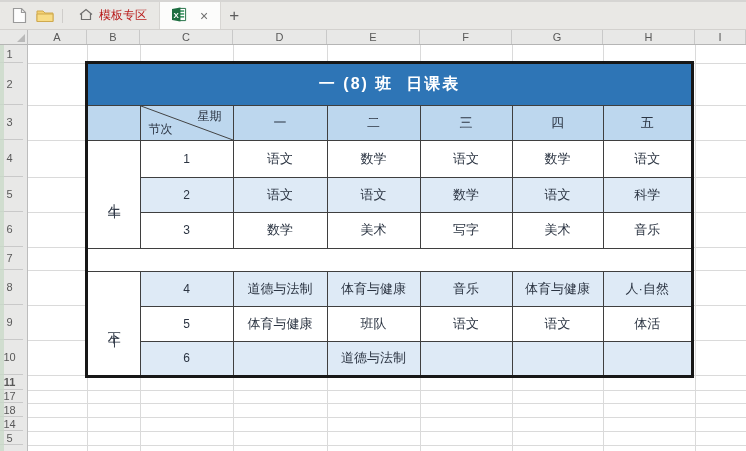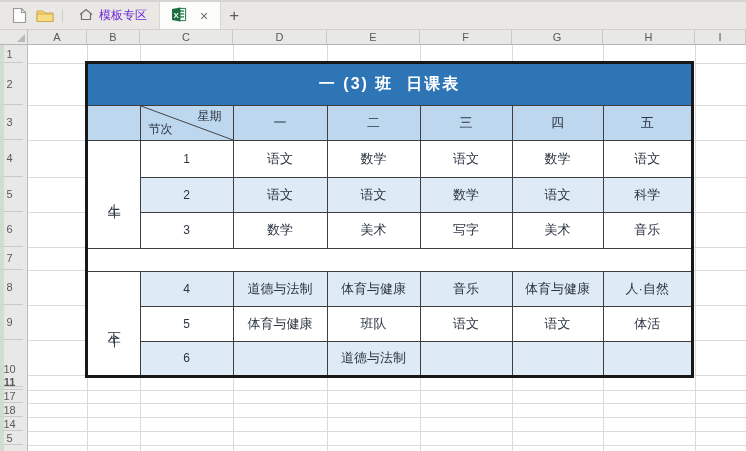--- a/index.html
+++ b/index.html
@@ -7,21 +7,21 @@
   body { font-family:"Liberation Sans","DejaVu Sans",sans-serif; background:#fff; }
   .app { position:relative; width:746px; height:451px; background:#fff; }
 
   
   .tabbar { position:absolute; left:0; top:0; width:746px; height:30px;
             background:#e9e8e5; border-top:2px solid #d6d5d3; border-bottom:1px solid #d3d1ce;
             display:flex; align-items:stretch; }
   .tb-icon { width:26px; display:flex; align-items:center; justify-content:center; cursor:pointer; }
   .tb-icon:first-child { margin-left:6px; }
   .vsep { width:1px; height:14px; background:#cfcdca; align-self:center; margin:0 4px; }
-  .tab { display:flex; align-items:center; gap:6px; padding:0 12px; font-size:12px; color:#6d28d9; cursor:pointer; }
+  .tab { display:flex; align-items:center; gap:6px; padding:0 12px; font-size:12px; color:#b91c1c; cursor:pointer; }
   .tab.active { background:#fcfcfb; border-left:1px solid #d8d6d3; border-right:1px solid #d8d6d3; color:#2a2a2a; }
   .tab .close { margin-left:7px; color:#707070; font-size:14px; line-height:1; }
   .plus { display:flex; align-items:center; justify-content:center; width:26px;
           font-size:17px; color:#5c5c5c; cursor:pointer; }
 
   
   .sheet { position:absolute; left:0; top:30px; width:746px; height:421px; background:#fff; }
   .corner { position:absolute; left:0; top:0; width:28px; height:15px; background:#e8e8e7;
             border-right:1px solid #bdbdbd; border-bottom:1px solid #b5b5b5; }
   .corner .tri { position:absolute; right:2px; bottom:2px; width:0; height:0;
@@ -123,21 +123,21 @@
     <div class="rowheads" id="rowheads">
         <div class="rh" style="top: 0px; height: 18px; padding-right: 4px; justify-content: center;">1</div>
         <div class="rh" style="top: 18px; height: 42px; padding-right: 4px; justify-content: center;">2</div>
         <div class="rh" style="top: 60px; height: 35px; padding-right: 4px; justify-content: center;">3</div>
         <div class="rh" style="top: 95px; height: 37px; padding-right: 4px; justify-content: center;">4</div>
         <div class="rh" style="top: 132px; height: 35px; padding-right: 4px; justify-content: center;">5</div>
         <div class="rh" style="top: 167px; height: 35px; padding-right: 4px; justify-content: center;">6</div>
         <div class="rh" style="top: 202px; height: 23px; padding-right: 4px; justify-content: center;">7</div>
         <div class="rh" style="top: 225px; height: 35px; padding-right: 4px; justify-content: center;">8</div>
         <div class="rh" style="top: 260px; height: 35px; padding-right: 4px; justify-content: center;">9</div>
-        <div class="rh" style="top: 307px; height: 35px; padding-right: 4px; justify-content: center;">10</div>
+        <div class="rh" style="top: 295px; height: 35px; padding-right: 4px; justify-content: center;">10</div>
         <div class="rh" style="top: 330px; height: 15px; padding-right: 4px; justify-content: center; font-weight: bold;">11</div>
         <div class="rh" style="top: 345px; height: 13px; padding-right: 4px; justify-content: center;">17</div>
         <div class="rh" style="top: 358px; height: 14px; padding-right: 4px; justify-content: center;">18</div>
         <div class="rh" style="top: 372px; height: 14px; padding-right: 4px; justify-content: center;">14</div>
         <div class="rh" style="top: 386px; height: 14px; padding-right: 4px; justify-content: center;">5</div>
       </div>
     <div class="green-edge"></div>
 
     <div class="cells" id="cells">
 
@@ -146,21 +146,21 @@
             <col style="width:53px">
             <col style="width:93px">
             <col style="width:94px">
             <col style="width:93px">
             <col style="width:92px">
             <col style="width:91px">
             <col style="width:89px">
           </colgroup>
         <tbody>
             <tr class="h42">
-          <td class="title" colspan="7">一 (3) 班  日课表</td>
+          <td class="title" colspan="7">一 (8) 班  日课表</td>
         </tr>
         <tr class="h35">
           <td class="hdr"></td>
           <td class="hdr diag">
             <svg viewBox="0 0 93 35" preserveAspectRatio="none">
                   <line x1="0" y1="0" x2="93" y2="35" stroke="#3f3f3f" stroke-width="1"></line>
                 </svg>
             <span class="tr-lbl">星期</span>
             <span class="bl-lbl">节次</span>
           </td>

